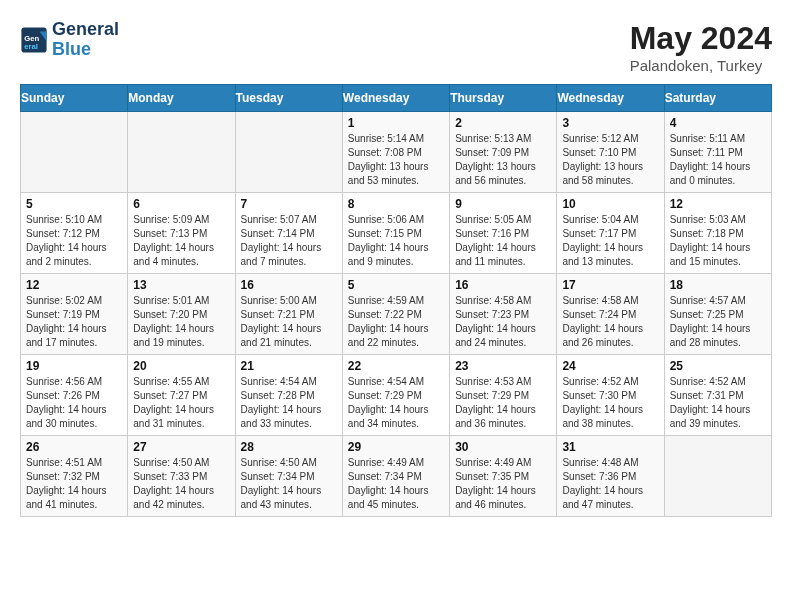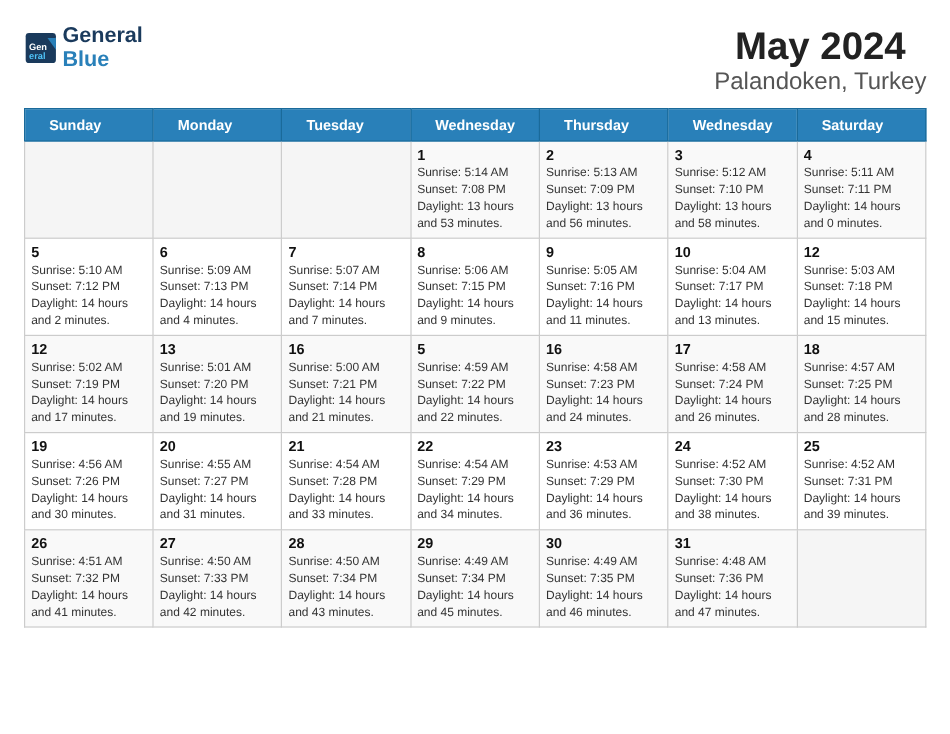--- a/index.html
+++ b/index.html
@@ -28,40 +28,40 @@
       line-height: 1.1;
     }
     .logo-text span {
       color: #2980b9;
     }
     .logo-icon {
       width: 28px;
       height: 28px;
     }
     .title-block {
-      text-align: center;
+      text-align: left;
     }
     .month-year {
       font-size: 32px;
       font-weight: bold;
       color: #222;
     }
     .location {
-      font-size: 20px;
+      font-size: 15px;
       color: #555;
     }
     table {
       width: 100%;
       border-collapse: collapse;
       font-size: 11px;
     }
     thead th {
       background-color: #2980b9;
       color: #fff;
-      padding: 6px 20px;
+      padding: 6px 0;
       text-align: left;
       font-size: 12px;
       font-weight: bold;
       border: 1px solid #1a6a9a;
     }
     tbody td {
       border: 1px solid #ccc;
       vertical-align: top;
       padding: 4px 5px;
       min-height: 80px;

